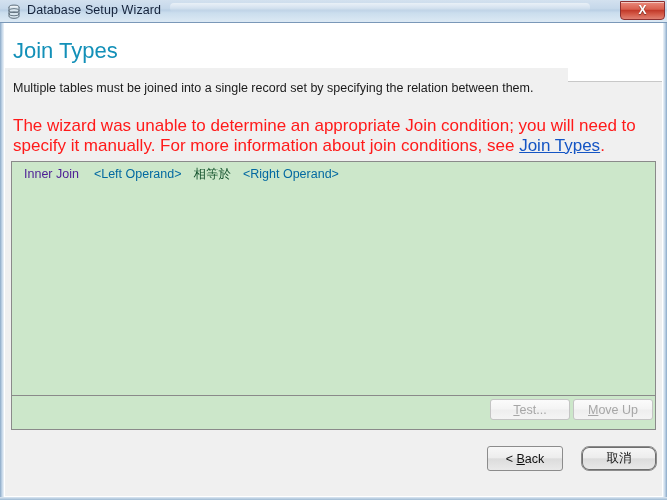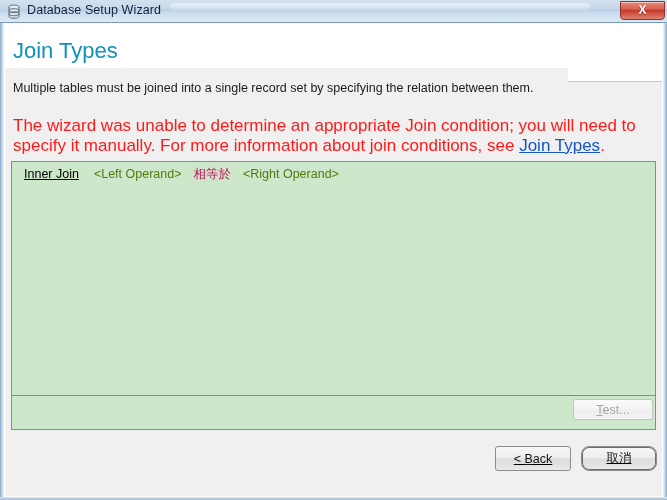--- a/index.html
+++ b/index.html
@@ -162,28 +162,27 @@
     width: 100%;
     height: 22px;
     padding: 4px 0 0 12px;
     box-sizing: border-box;
     font-size: 12.5px;
     white-space: nowrap;
     font-family: "Liberation Sans", sans-serif;
     cursor: default;
   }
   .join-row .jtype {
-    color: #000000;
-    text-decoration: underline;
+    color: #4c1d95;
   }
   .join-row .operand {
-    color: #4d7c0f;
+    color: #0369a1;
   }
   .join-row .op {
-    color: #be185d;
+    color: #14532d;
   }
   .join-row .sp-a { display: inline-block; width: 15px; }
   .join-row .sp-b { display: inline-block; width: 12px; }
   .join-row .sp-c { display: inline-block; width: 12px; }
 
   
   #panel-divider {
     position: absolute;
     left: 0; right: 0;
     bottom: 33px;
@@ -243,22 +242,21 @@
     left: 0;
     bottom: 0;
     width: 667px;
     height: 48px;
   }
   #nav-buttons {
     position: absolute;
     right: 10px;
     top: 8px;
     display: flex;
-    gap: 10px;
-    text-decoration: underline;
+    gap: 18px;
   }
   .nav-btn { width: 76px; height: 25px; }
 
   
   #left-edge, #right-edge {
     position: absolute;
     top: 23px;
     width: 4px;
     height: 477px;
     background: linear-gradient(to right, #8aa8c6, #c3d6e8, #eef3f8);
@@ -319,20 +317,23 @@
           <span class="jtype">Inner Join</span><span class="sp-a"></span><span class="operand">&lt;Left Operand&gt;</span><span class="sp-b"></span><span class="op">相等於</span><span class="sp-c"></span><span class="operand">&lt;Right Operand&gt;</span>
         </div>
       </div>
 
       <div id="panel-divider"></div>
 
       <div id="panel-actions">
         <div class="btn disabled panel-btn" id="btn-test">
           <span><u>T</u>est...</span>
         </div>
+        <div class="btn disabled panel-btn" id="btn-move-up">
+          <span><u>M</u>ove Up</span>
+        </div>
       </div>
     </div>
 
     <div id="nav-bar">
       <div id="nav-buttons">
         <div class="btn enabled nav-btn" id="btn-back">
           <span>&lt; <u>B</u>ack</span>
         </div>
         <div class="btn enabled default-btn nav-btn" id="btn-cancel">
           <span>取消</span>

